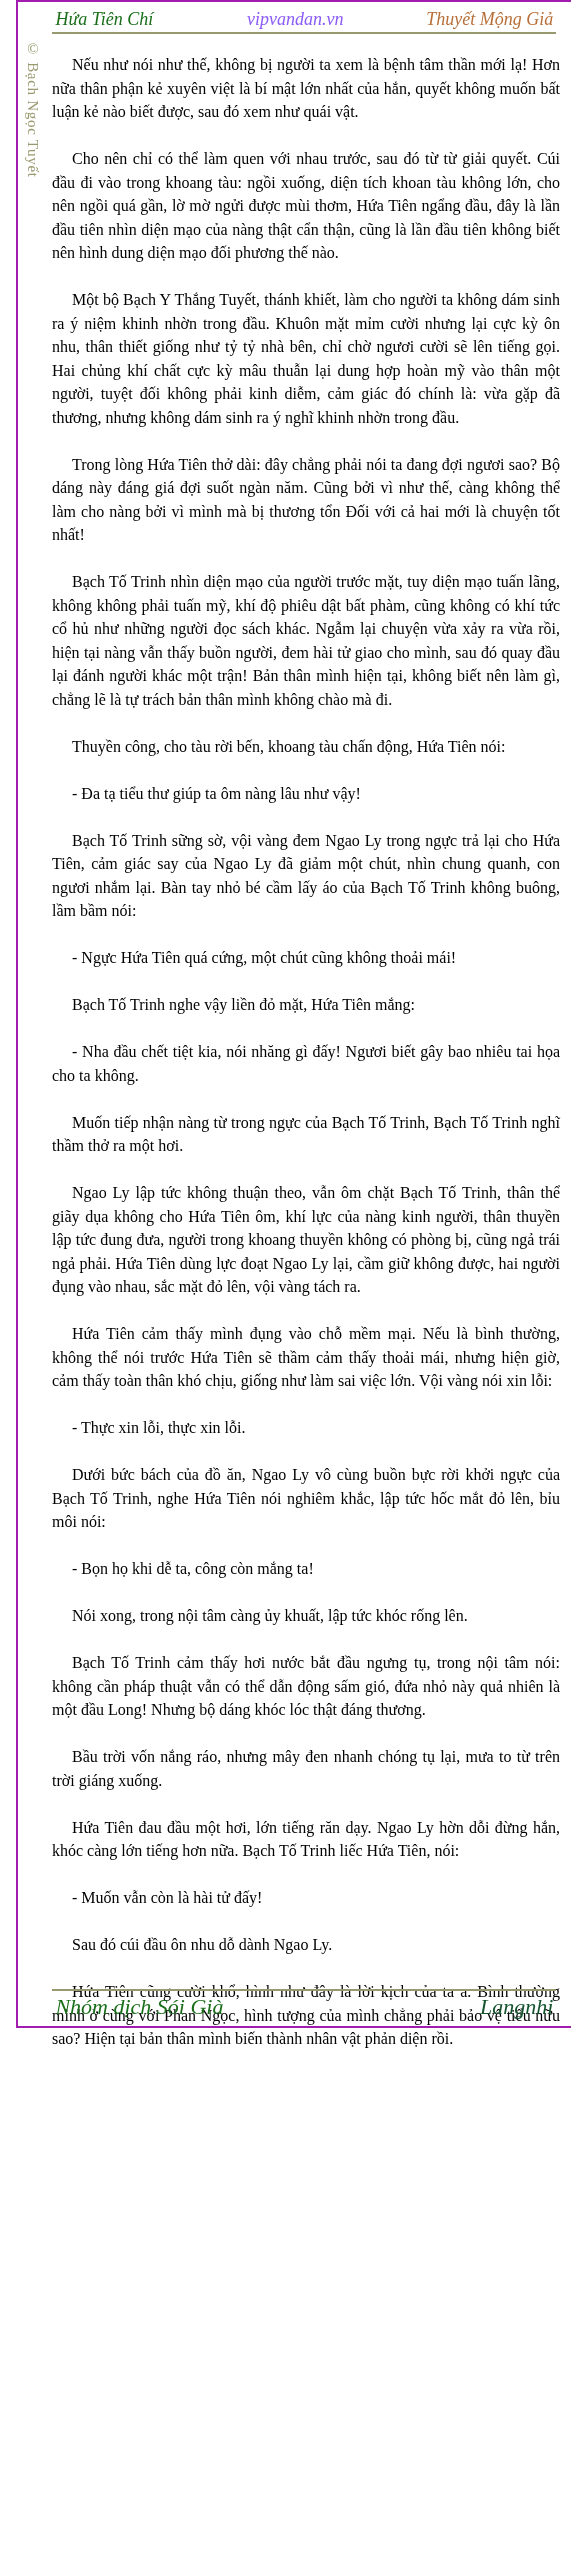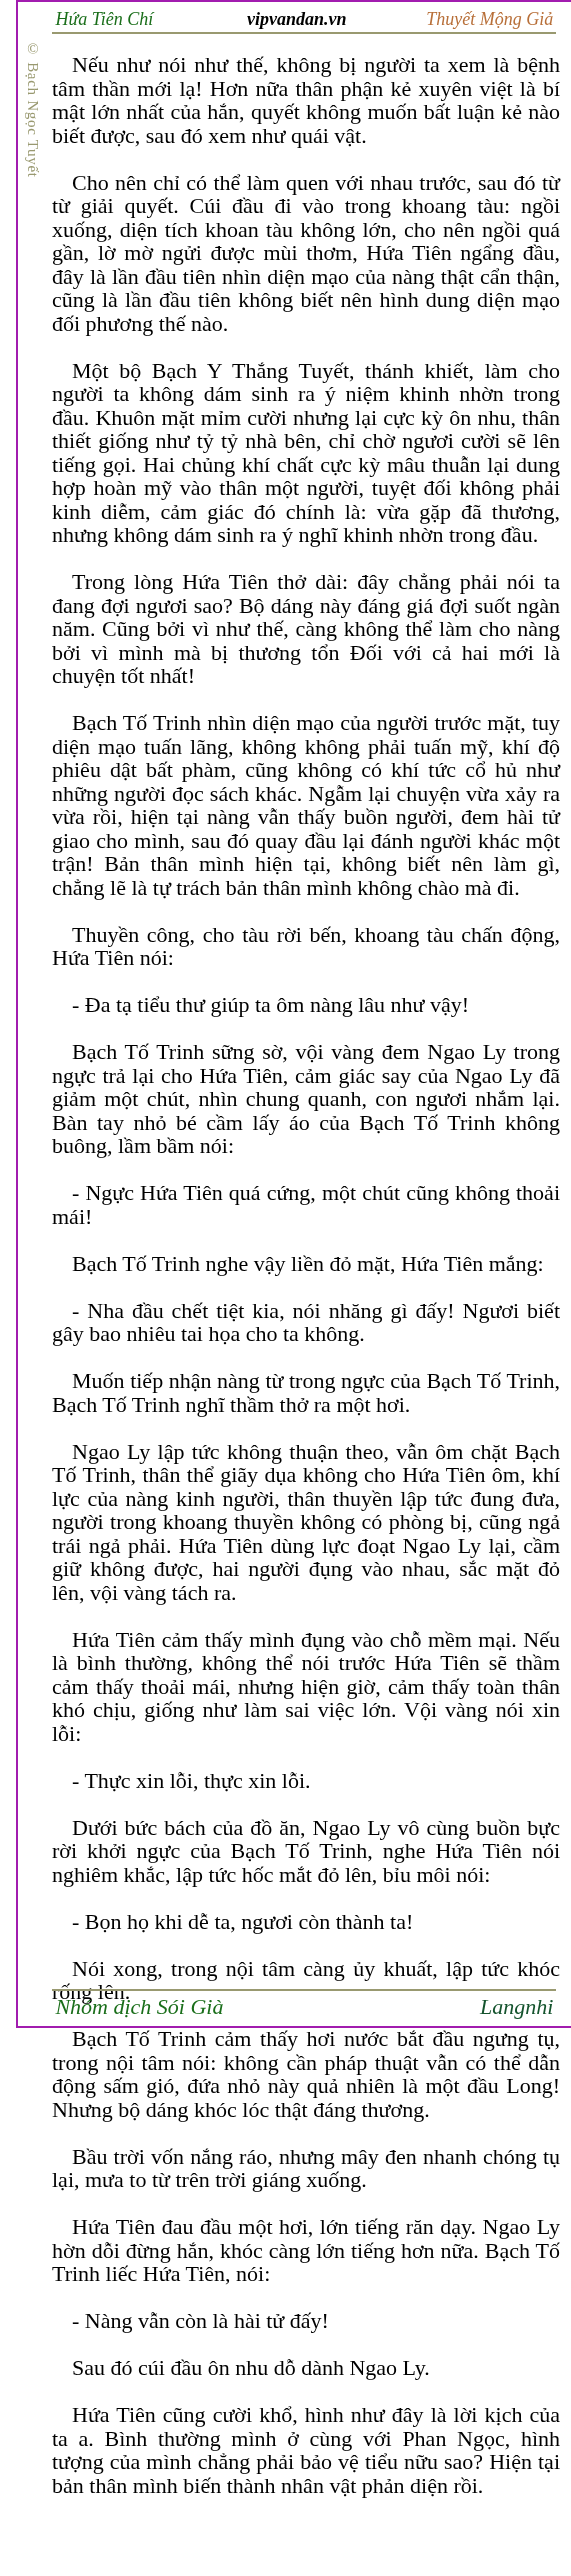--- a/index.html
+++ b/index.html
@@ -23,39 +23,39 @@
     left: 34px; right: 30px;
     top: 6.7px;
     height: 23px;
     border-bottom: 2px solid #999970;
     font-family: "Liberation Serif", "DejaVu Serif", serif;
     font-style: italic;
     font-size: 18px;
     line-height: 21.5px;
   }
   .header .left { position: absolute; left: 3.4px; top: 0; color: #1a6e1a; }
-  .header .center { position: absolute; left: 195px; top: 0; color: #000000; font-weight: bold; }
+  .header .center { position: absolute; left: 195px; top: 0; color: #8b5cf6; }
   .header .right { position: absolute; right: 2.7px; top: 0; color: #b8703a; }
   .watermark {
     position: absolute;
     left: 6px;
     top: 39px;
     writing-mode: vertical-rl;
     font-family: "Liberation Serif", "DejaVu Serif", serif;
     font-size: 15px;
     color: #999970;
     letter-spacing: 0.7px;
   }
   .content {
     position: absolute;
     left: 34px;
     width: 508px;
     top: 51px;
     font-family: "Liberation Serif", "DejaVu Serif", serif;
-    font-size: 22px;
+    font-size: 16px;
     line-height: 23.5px;
     color: #000;
     text-align: justify;
   }
   .content p {
     margin: 0 0 23.5px 0;
     text-indent: 20px;
   }
   .footer {
     position: absolute;
@@ -93,26 +93,26 @@
     <p>- Đa tạ tiểu thư giúp ta ôm nàng lâu như vậy!</p>
     <p>Bạch Tố Trinh sững sờ, vội vàng đem Ngao Ly trong ngực trả lại cho Hứa Tiên, cảm giác say của Ngao Ly đã giảm một chút, nhìn chung quanh, con ngươi nhắm lại. Bàn tay nhỏ bé cầm lấy áo của Bạch Tố Trinh không buông, lầm bầm nói:</p>
     <p>- Ngực Hứa Tiên quá cứng, một chút cũng không thoải mái!</p>
     <p>Bạch Tố Trinh nghe vậy liền đỏ mặt, Hứa Tiên mắng:</p>
     <p>- Nha đầu chết tiệt kia, nói nhăng gì đấy! Ngươi biết gây bao nhiêu tai họa cho ta không.</p>
     <p>Muốn tiếp nhận nàng từ trong ngực của Bạch Tố Trinh, Bạch Tố Trinh nghĩ thầm thở ra một hơi.</p>
     <p>Ngao Ly lập tức không thuận theo, vẫn ôm chặt Bạch Tố Trinh, thân thể giãy dụa không cho Hứa Tiên ôm, khí lực của nàng kinh người, thân thuyền lập tức đung đưa, người trong khoang thuyền không có phòng bị, cũng ngả trái ngả phải. Hứa Tiên dùng lực đoạt Ngao Ly lại, cầm giữ không được, hai người đụng vào nhau, sắc mặt đỏ lên, vội vàng tách ra.</p>
     <p>Hứa Tiên cảm thấy mình đụng vào chỗ mềm mại. Nếu là bình thường, không thể nói trước Hứa Tiên sẽ thầm cảm thấy thoải mái, nhưng hiện giờ, cảm thấy toàn thân khó chịu, giống như làm sai việc lớn. Vội vàng nói xin lỗi:</p>
     <p>- Thực xin lỗi, thực xin lỗi.</p>
     <p>Dưới bức bách của đồ ăn, Ngao Ly vô cùng buồn bực rời khởi ngực của Bạch Tố Trinh, nghe Hứa Tiên nói nghiêm khắc, lập tức hốc mắt đỏ lên, bỉu môi nói:</p>
-    <p>- Bọn họ khi dễ ta, ngươi còn thành ta!</p>
+    <p>- Bọn họ khi dễ ta, công còn mắng ta!</p>
     <p>Nói xong, trong nội tâm càng ủy khuất, lập tức khóc rống lên.</p>
     <p>Bạch Tố Trinh cảm thấy hơi nước bắt đầu ngưng tụ, trong nội tâm nói: không cần pháp thuật vẫn có thể dẫn động sấm gió, đứa nhỏ này quả nhiên là một đầu Long! Nhưng bộ dáng khóc lóc thật đáng thương.</p>
     <p>Bầu trời vốn nắng ráo, nhưng mây đen nhanh chóng tụ lại, mưa to từ trên trời giáng xuống.</p>
     <p>Hứa Tiên đau đầu một hơi, lớn tiếng răn dạy. Ngao Ly hờn dỗi đừng hắn, khóc càng lớn tiếng hơn nữa. Bạch Tố Trinh liếc Hứa Tiên, nói:</p>
-    <p>- Nàng vẫn còn là hài tử đấy!</p>
+    <p>- Muốn vẫn còn là hài tử đấy!</p>
     <p>Sau đó cúi đầu ôn nhu dỗ dành Ngao Ly.</p>
     <p>Hứa Tiên cũng cười khổ, hình như đây là lời kịch của ta a. Bình thường mình ở cùng với Phan Ngọc, hình tượng của mình chẳng phải bảo vệ tiểu nữu sao? Hiện tại bản thân mình biến thành nhân vật phản diện rồi.</p>
   </div>
 
   <div class="footer">
     <span class="left">Nhóm dịch Sói Già</span>
     <span class="right">Langnhi</span>
   </div>
 </div>
 

